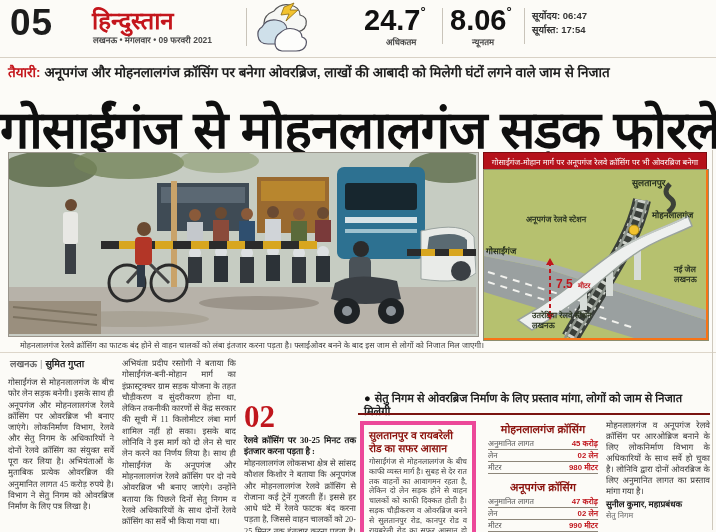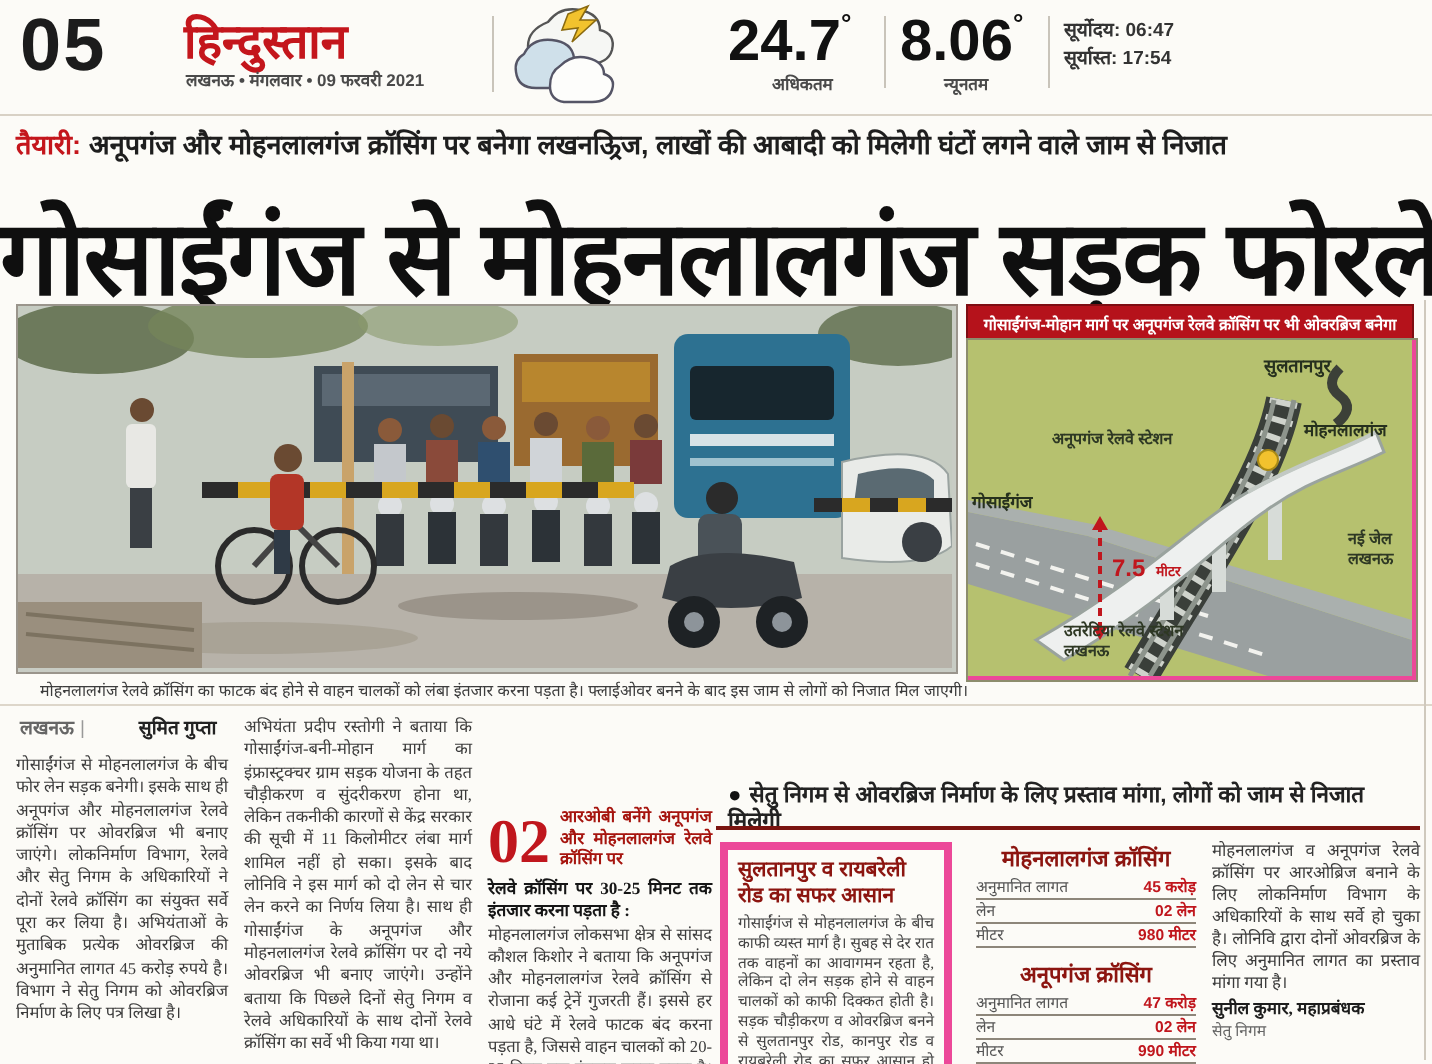--- a/index.html
+++ b/index.html
@@ -20,27 +20,27 @@
   
   #kicker{position:absolute;left:8px;top:63px;width:702px;font-size:13.5px;font-weight:800;color:#1e1e1e;}
   #kicker .tag{color:#c4161c;margin-right:4px;}
   #headline{position:absolute;left:0;top:100px;width:716px;text-align:center;font-size:52px;
             font-weight:800;color:#0f0f0f;letter-spacing:-1px;line-height:60px;white-space:nowrap;}
   
   #photo{position:absolute;left:8px;top:152px;width:469px;height:183px;border:1px solid #9a958c;background:#c8ccc4;}
   #photo-caption{position:absolute;left:20px;top:339px;width:470px;font-size:8px;color:#3c3c3c;}
   
   #diagram-title{position:absolute;left:483px;top:152px;width:224px;background:#b5121b;color:#fff;
-                 font-size:8px;font-weight:700;text-align:center;padding:3px 2px;border:1px solid #7e0d12;box-sizing:border-box;}
-  #diagram-box{position:absolute;left:483px;top:169px;width:224px;height:170px;border:1px solid #8d8d6d;background:#ec4899;}
+                 font-size:8px;font-weight:400;text-align:center;padding:3px 2px;border:1px solid #7e0d12;box-sizing:border-box;}
+  #diagram-box{position:absolute;left:483px;top:169px;width:224px;height:170px;border:1px solid #8d8d6d;background:#f97316;}
   
   #byline{position:absolute;left:10px;top:357px;font-size:9.5px;}
   #byline .city{color:#666;font-weight:700;}
   #byline .sep{color:#999;margin:0 3px;}
-  #byline .author{font-weight:800;color:#222;margin-left:24px;}
+  #byline .author{font-weight:800;color:#222;}
   .bodycol{position:absolute;font-size:8.3px;line-height:11.3px;color:#3b3b3b;text-align:justify;}
   #col1{left:8px;top:377px;width:106px;height:150px;}
   #col2{left:122px;top:358px;width:114px;height:170px;}
   #col3{left:244px;top:357px;width:112px;}
   #statbox{display:flex;align-items:flex-end;margin-bottom:3px;margin-top:45px;}
   #stat-num{font-size:31px;font-weight:800;color:#c0161d;line-height:30px;margin-right:5px;}
   #stat-label{font-size:8.4px;line-height:10.5px;font-weight:700;color:#a6150f;padding-top:2px;}
   #col3-lead{font-size:8.6px;line-height:11px;font-weight:800;color:#161616;margin-bottom:1px;}
   
   .bullet{position:absolute;left:364px;width:346px;font-size:11.2px;font-weight:800;color:#222;line-height:13px;}
@@ -84,21 +84,21 @@
   <div class="temp-num" style="left:450px;"><span>8.06</span><span class="temp-deg">°</span></div>
   <div class="temp-label" style="left:472px;">न्यूनतम</div>
   <div class="vdiv" style="left:524px;top:8px;height:36px;"></div>
   <div id="sunblock">
     <div>सूर्योदय: 06:47</div>
     <div>सूर्यास्त: 17:54</div>
   </div>
   <div id="header-rule"></div>
 
   <div id="kicker">
-    <span class="tag">तैयारी:</span><span>अनूपगंज और मोहनलालगंज क्रॉसिंग पर बनेगा लखनऊ्रिज, लाखों की आबादी को मिलेगी घंटों लगने वाले जाम से निजात</span>
+    <span class="tag">तैयारी:</span><span>अनूपगंज और मोहनलालगंज क्रॉसिंग पर बनेगा ओवरब्रिज, लाखों की आबादी को मिलेगी घंटों लगने वाले जाम से निजात</span>
   </div>
   <div id="headline">गोसाईंगंज से मोहनलालगंज सड़क फोरलेन होगी</div>
 
   <div id="photo">
     <svg width="467" height="181" viewBox="0 0 467 181">
       <rect x="0" y="0" width="467" height="181" fill="#c6ccc2"></rect>
       <ellipse cx="40" cy="16" rx="48" ry="18" fill="#5d6b4a" opacity="0.85"></ellipse>
       <ellipse cx="120" cy="10" rx="55" ry="16" fill="#74845a" opacity="0.8"></ellipse>
       <ellipse cx="440" cy="14" rx="40" ry="16" fill="#5d6b4a" opacity="0.8"></ellipse>
       <ellipse cx="210" cy="8" rx="40" ry="12" fill="#8a9a6c" opacity="0.6"></ellipse>
@@ -243,21 +243,20 @@
   <div id="byline">
     <span class="city">लखनऊ</span><span class="sep">|</span><span class="author">सुमित गुप्ता</span>
   </div>
 
   <div id="col1" class="bodycol serif">गोसाईंगंज से मोहनलालगंज के बीच फोर लेन सड़क बनेगी। इसके साथ ही अनूपगंज और मोहनलालगंज रेलवे क्रॉसिंग पर ओवरब्रिज भी बनाए जाएंगे। लोकनिर्माण विभाग, रेलवे और सेतु निगम के अधिकारियों ने दोनों रेलवे क्रॉसिंग का संयुक्त सर्वे पूरा कर लिया है। अभियंताओं के मुताबिक प्रत्येक ओवरब्रिज की अनुमानित लागत 45 करोड़ रुपये है। विभाग ने सेतु निगम को ओवरब्रिज निर्माण के लिए पत्र लिखा है।</div>
   <div id="col2" class="bodycol serif">अभियंता प्रदीप रस्तोगी ने बताया कि गोसाईंगंज-बनी-मोहान मार्ग का इंफ्रास्ट्रक्चर ग्राम सड़क योजना के तहत चौड़ीकरण व सुंदरीकरण होना था, लेकिन तकनीकी कारणों से केंद्र सरकार की सूची में 11 किलोमीटर लंबा मार्ग शामिल नहीं हो सका। इसके बाद लोनिवि ने इस मार्ग को दो लेन से चार लेन करने का निर्णय लिया है। साथ ही गोसाईंगंज के अनूपगंज और मोहनलालगंज रेलवे क्रॉसिंग पर दो नये ओवरब्रिज भी बनाए जाएंगे। उन्होंने बताया कि पिछले दिनों सेतु निगम व रेलवे अधिकारियों के साथ दोनों रेलवे क्रॉसिंग का सर्वे भी किया गया था।</div>
 
   <div id="col3" class="bodycol serif">
     <div id="statbox">
       <div id="stat-num">02</div>
-      <div id="stat-label">आरओबी बनेंगे अनूपगंज और मोहनलालगंज रेलवे क्रॉसिंग पर</div>
     </div>
     <div id="col3-lead">रेलवे क्रॉसिंग पर 30-25 मिनट तक इंतजार करना पड़ता है :</div>
     <div>मोहनलालगंज लोकसभा क्षेत्र से सांसद कौशल किशोर ने बताया कि अनूपगंज और मोहनलालगंज रेलवे क्रॉसिंग से रोजाना कई ट्रेनें गुजरती हैं। इससे हर आधे घंटे में रेलवे फाटक बंद करना पड़ता है, जिससे वाहन चालकों को 20-25 मिनट तक इंतजार करना पड़ता है। इससे ट्रैफिक जाम हो जाता है। उन्होंने बताया कि बजट स्वीकृत होते ही निर्माणकार्य शुरू हो जाएगा।</div>
   </div>
 
   <div class="bullet" style="top:392px;">
     <span class="dot">●</span><span>सेतु निगम से ओवरब्रिज निर्माण के लिए प्रस्ताव मांगा, लोगों को जाम से निजात मिलेगी</span>
   </div>
   <div id="redrule"></div>
 

